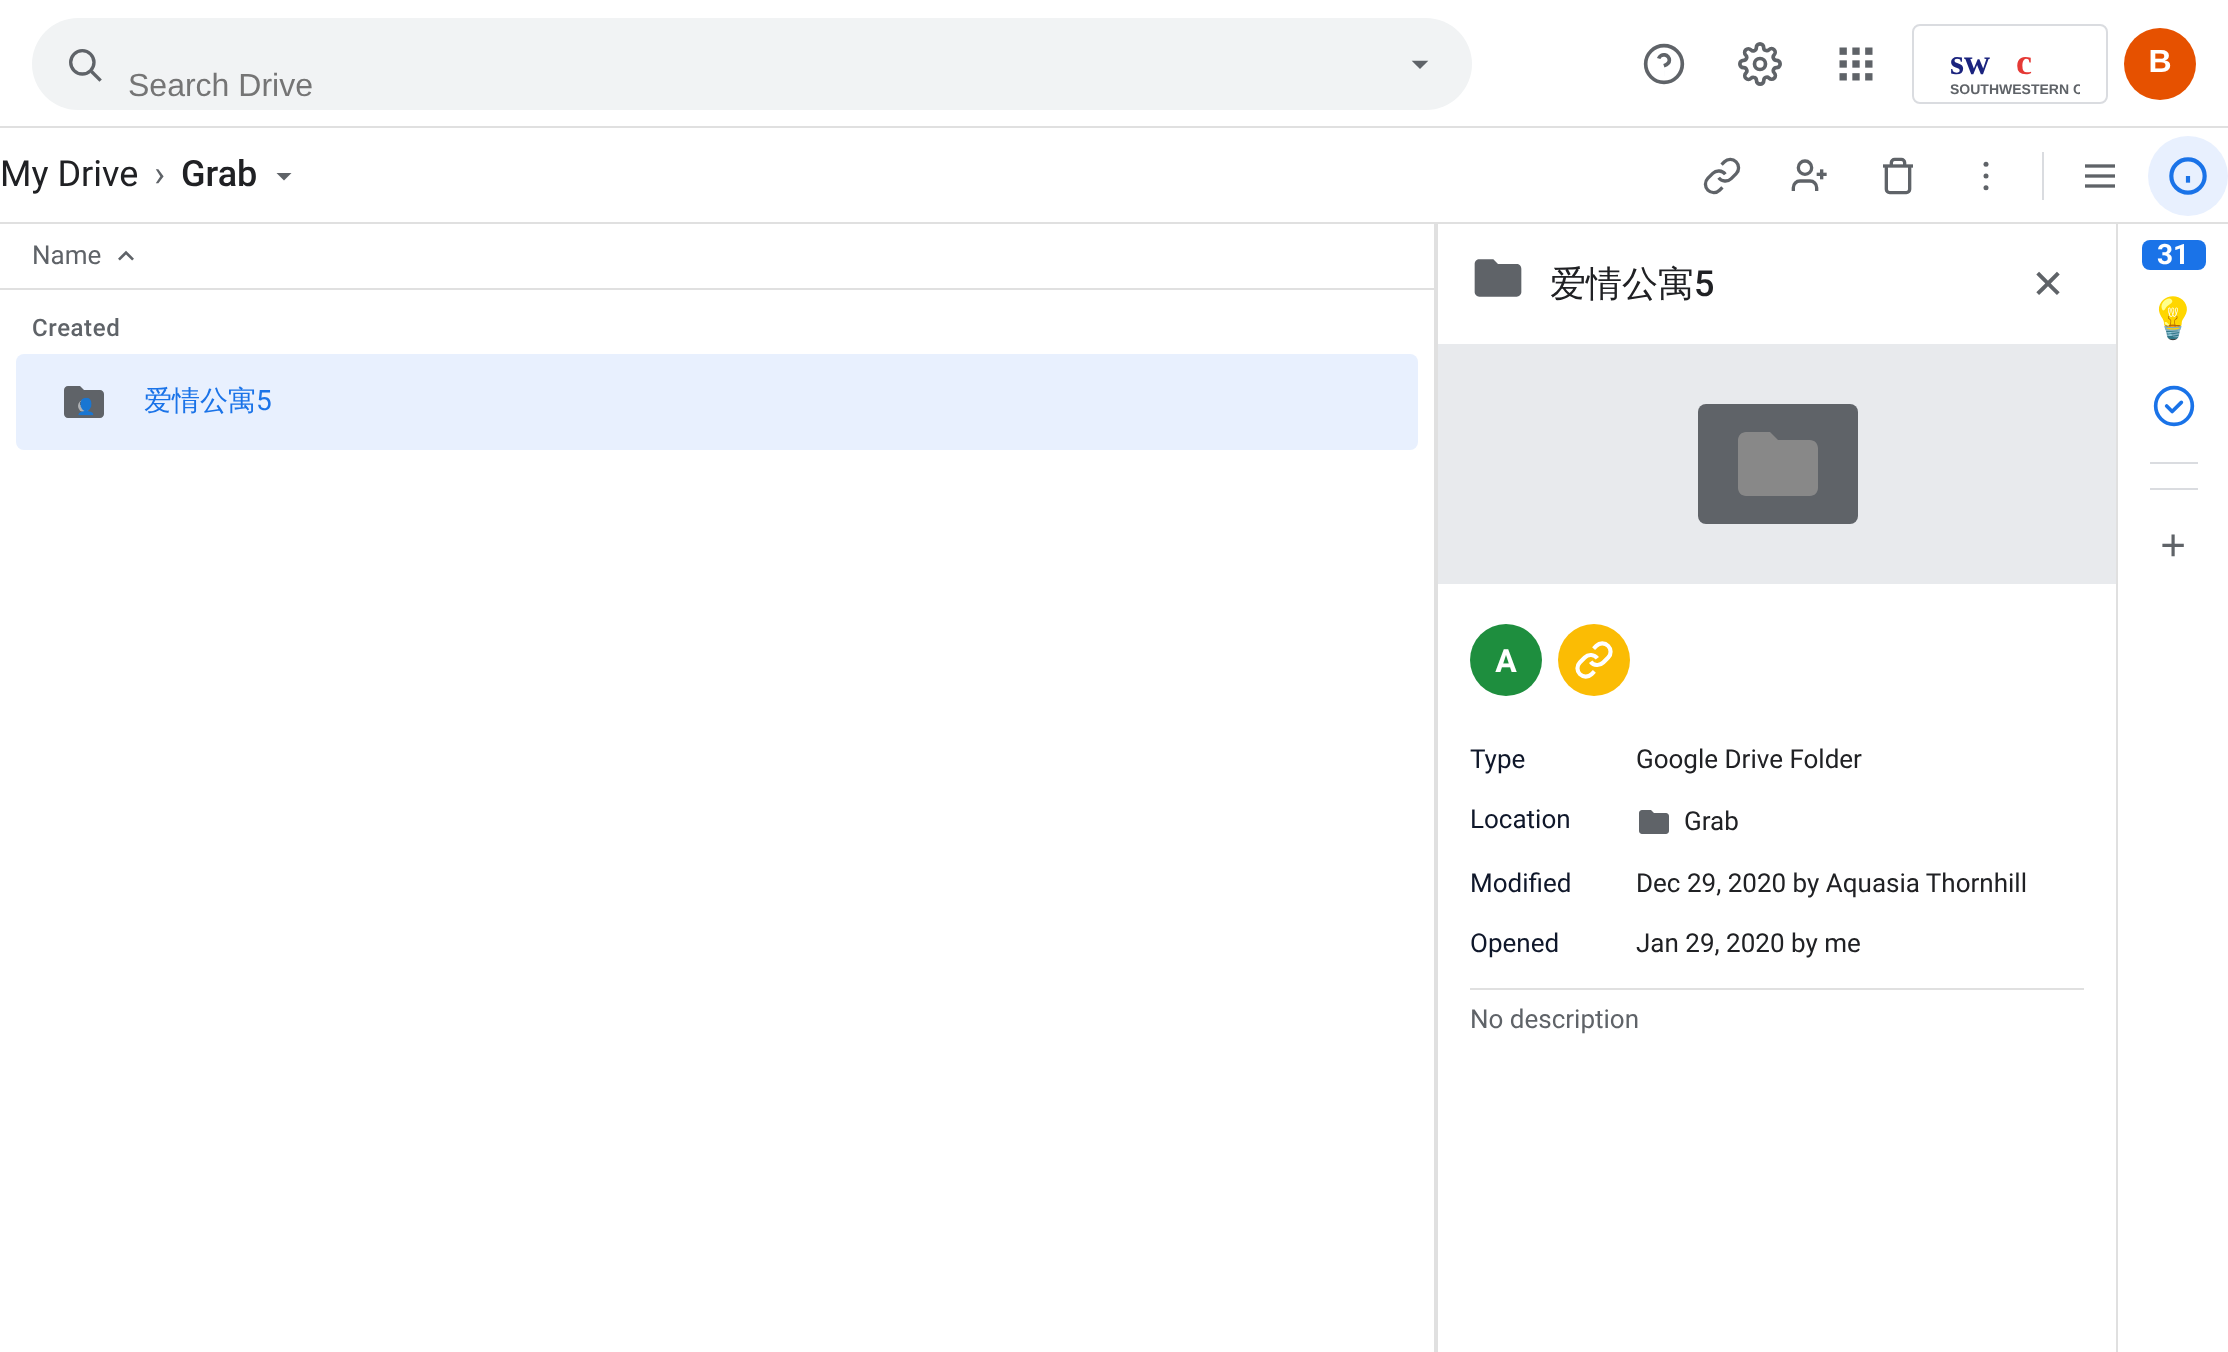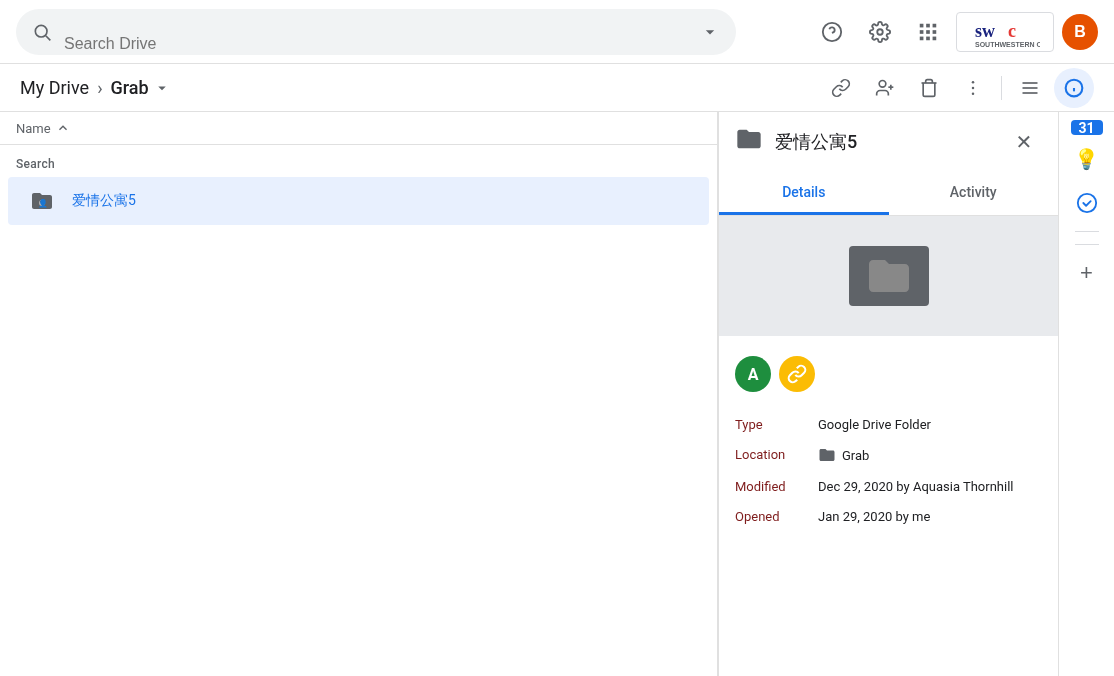--- a/index.html
+++ b/index.html
@@ -78,21 +78,21 @@
       align-items: center;
       justify-content: center;
       cursor: pointer;
       border: none;
     }
 
     
     .breadcrumb-bar {
       display: flex;
       align-items: center;
-      padding: 8px 20px;
+      padding: 8px 0;
       height: 48px;
       border-bottom: 1px solid #e0e0e0;
       gap: 4px;
     }
     .breadcrumb-item {
       font-size: 18px;
       color: #202124;
       cursor: pointer;
       display: flex;
       align-items: center;
@@ -313,21 +313,21 @@
     .details-table {
       width: 100%;
     }
     .detail-row {
       display: flex;
       margin-bottom: 14px;
       gap: 8px;
     }
     .detail-label {
       min-width: 75px;
-      color: #7f1d1d;
+      color: #0f172a;
       font-size: 13px;
       padding-top: 1px;
     }
     .detail-value {
       color: #202124;
       font-size: 13px;
       flex: 1;
       display: flex;
       align-items: center;
       gap: 6px;
@@ -522,21 +522,21 @@
 
   <div class="file-list">
     <div class="file-list-header">
       <div class="col-name">
         <span>Name</span>
         <svg width="16" height="16" viewBox="0 0 24 24" fill="#5f6368">
           <path d="M12 8l-6 6 1.41 1.41L12 10.83l4.59 4.58L18 14z"></path>
         </svg>
       </div>
     </div>
-    <div class="folders-section-label">Search</div>
+    <div class="folders-section-label">Created</div>
     <div class="folder-item">
       <div class="folder-icon">
         <svg width="24" height="24" viewBox="0 0 24 24" fill="#5f6368">
           <path d="M20 6h-8l-2-2H4c-1.1 0-2 .9-2 2v12c0 1.1.9 2 2 2h16c1.1 0 2-.9 2-2V8c0-1.1-.9-2-2-2z"></path>
           <circle cx="12" cy="14" r="3" fill="#fff" opacity="0.5"></circle>
           <path d="M10 12h4v1.5h-4z" fill="#5f6368"></path>
           <text x="8" y="17" font-size="8" fill="#fff" font-weight="bold">👤</text>
         </svg>
       </div>
       <span class="folder-name">爱情公寓5</span>
@@ -549,24 +549,20 @@
       <div class="panel-header">
         <div class="panel-folder-icon">
           <svg width="28" height="28" viewBox="0 0 24 24" fill="#5f6368">
             <path d="M20 6h-8l-2-2H4c-1.1 0-2 .9-2 2v12c0 1.1.9 2 2 2h16c1.1 0 2-.9 2-2V8c0-1.1-.9-2-2-2z"></path>
           </svg>
         </div>
         <span class="panel-title">爱情公寓5</span>
         <button class="panel-close">✕</button>
       </div>
 
-      <div class="panel-tabs">
-        <div class="panel-tab active">Details</div>
-        <div class="panel-tab">Activity</div>
-      </div>
 
       <div class="panel-preview">
         <div class="preview-folder">
           <svg width="50" height="40" viewBox="0 0 24 20" fill="#888">
             <path d="M20 4h-8l-2-2H4c-1.1 0-2 .9-2 2v12c0 1.1.9 2 2 2h16c1.1 0 2-.9 2-2V6c0-1.1-.9-2-2-2z"></path>
           </svg>
         </div>
       </div>
 
       <div class="panel-content">
@@ -597,20 +593,21 @@
           </div>
           <div class="detail-row">
             <span class="detail-label">Modified</span>
             <span class="detail-value">Dec 29, 2020 by Aquasia Thornhill</span>
           </div>
           <div class="detail-row">
             <span class="detail-label">Opened</span>
             <span class="detail-value">Jan 29, 2020 by me</span>
           </div>
         </div>
+        <div class="no-description">No description</div>
       </div>
     </div>
 
     <div class="right-sidebar">
       <div class="cal-31">
         <span>31</span>
       </div>
       <button class="sidebar-icon-btn" title="Google Keep" style="color:#fbbc04; font-size:20px;">
         💡
       </button>

